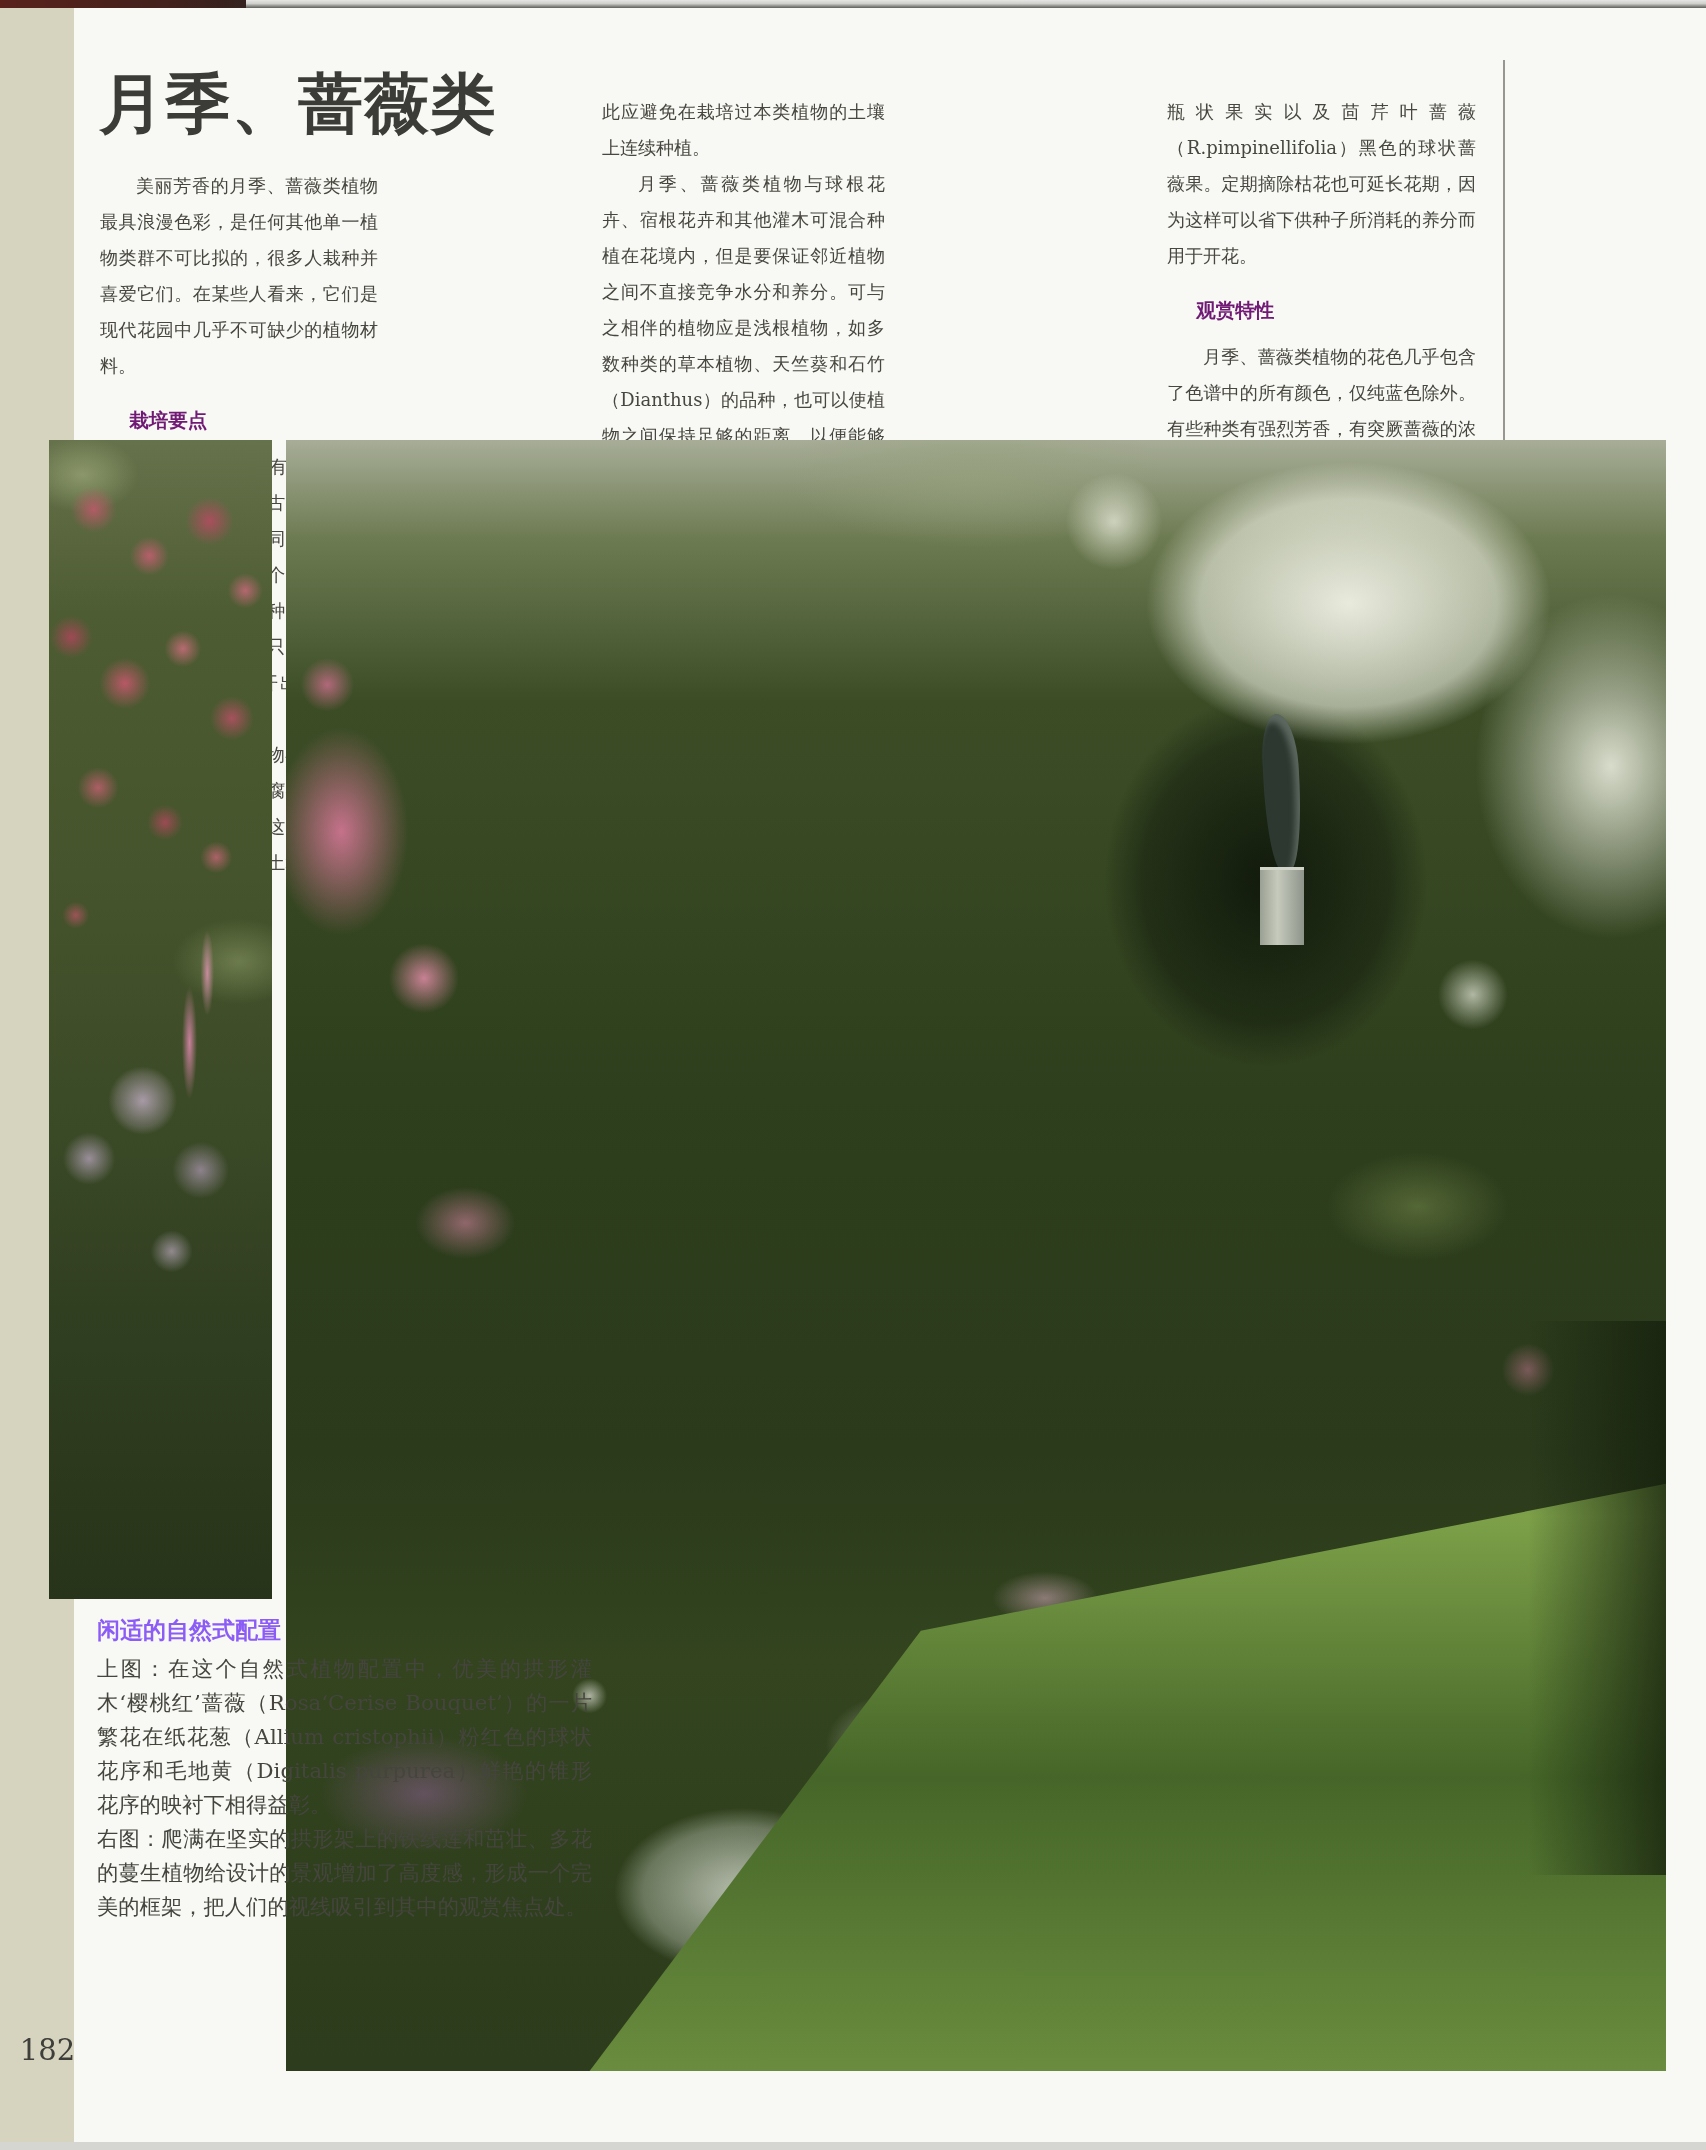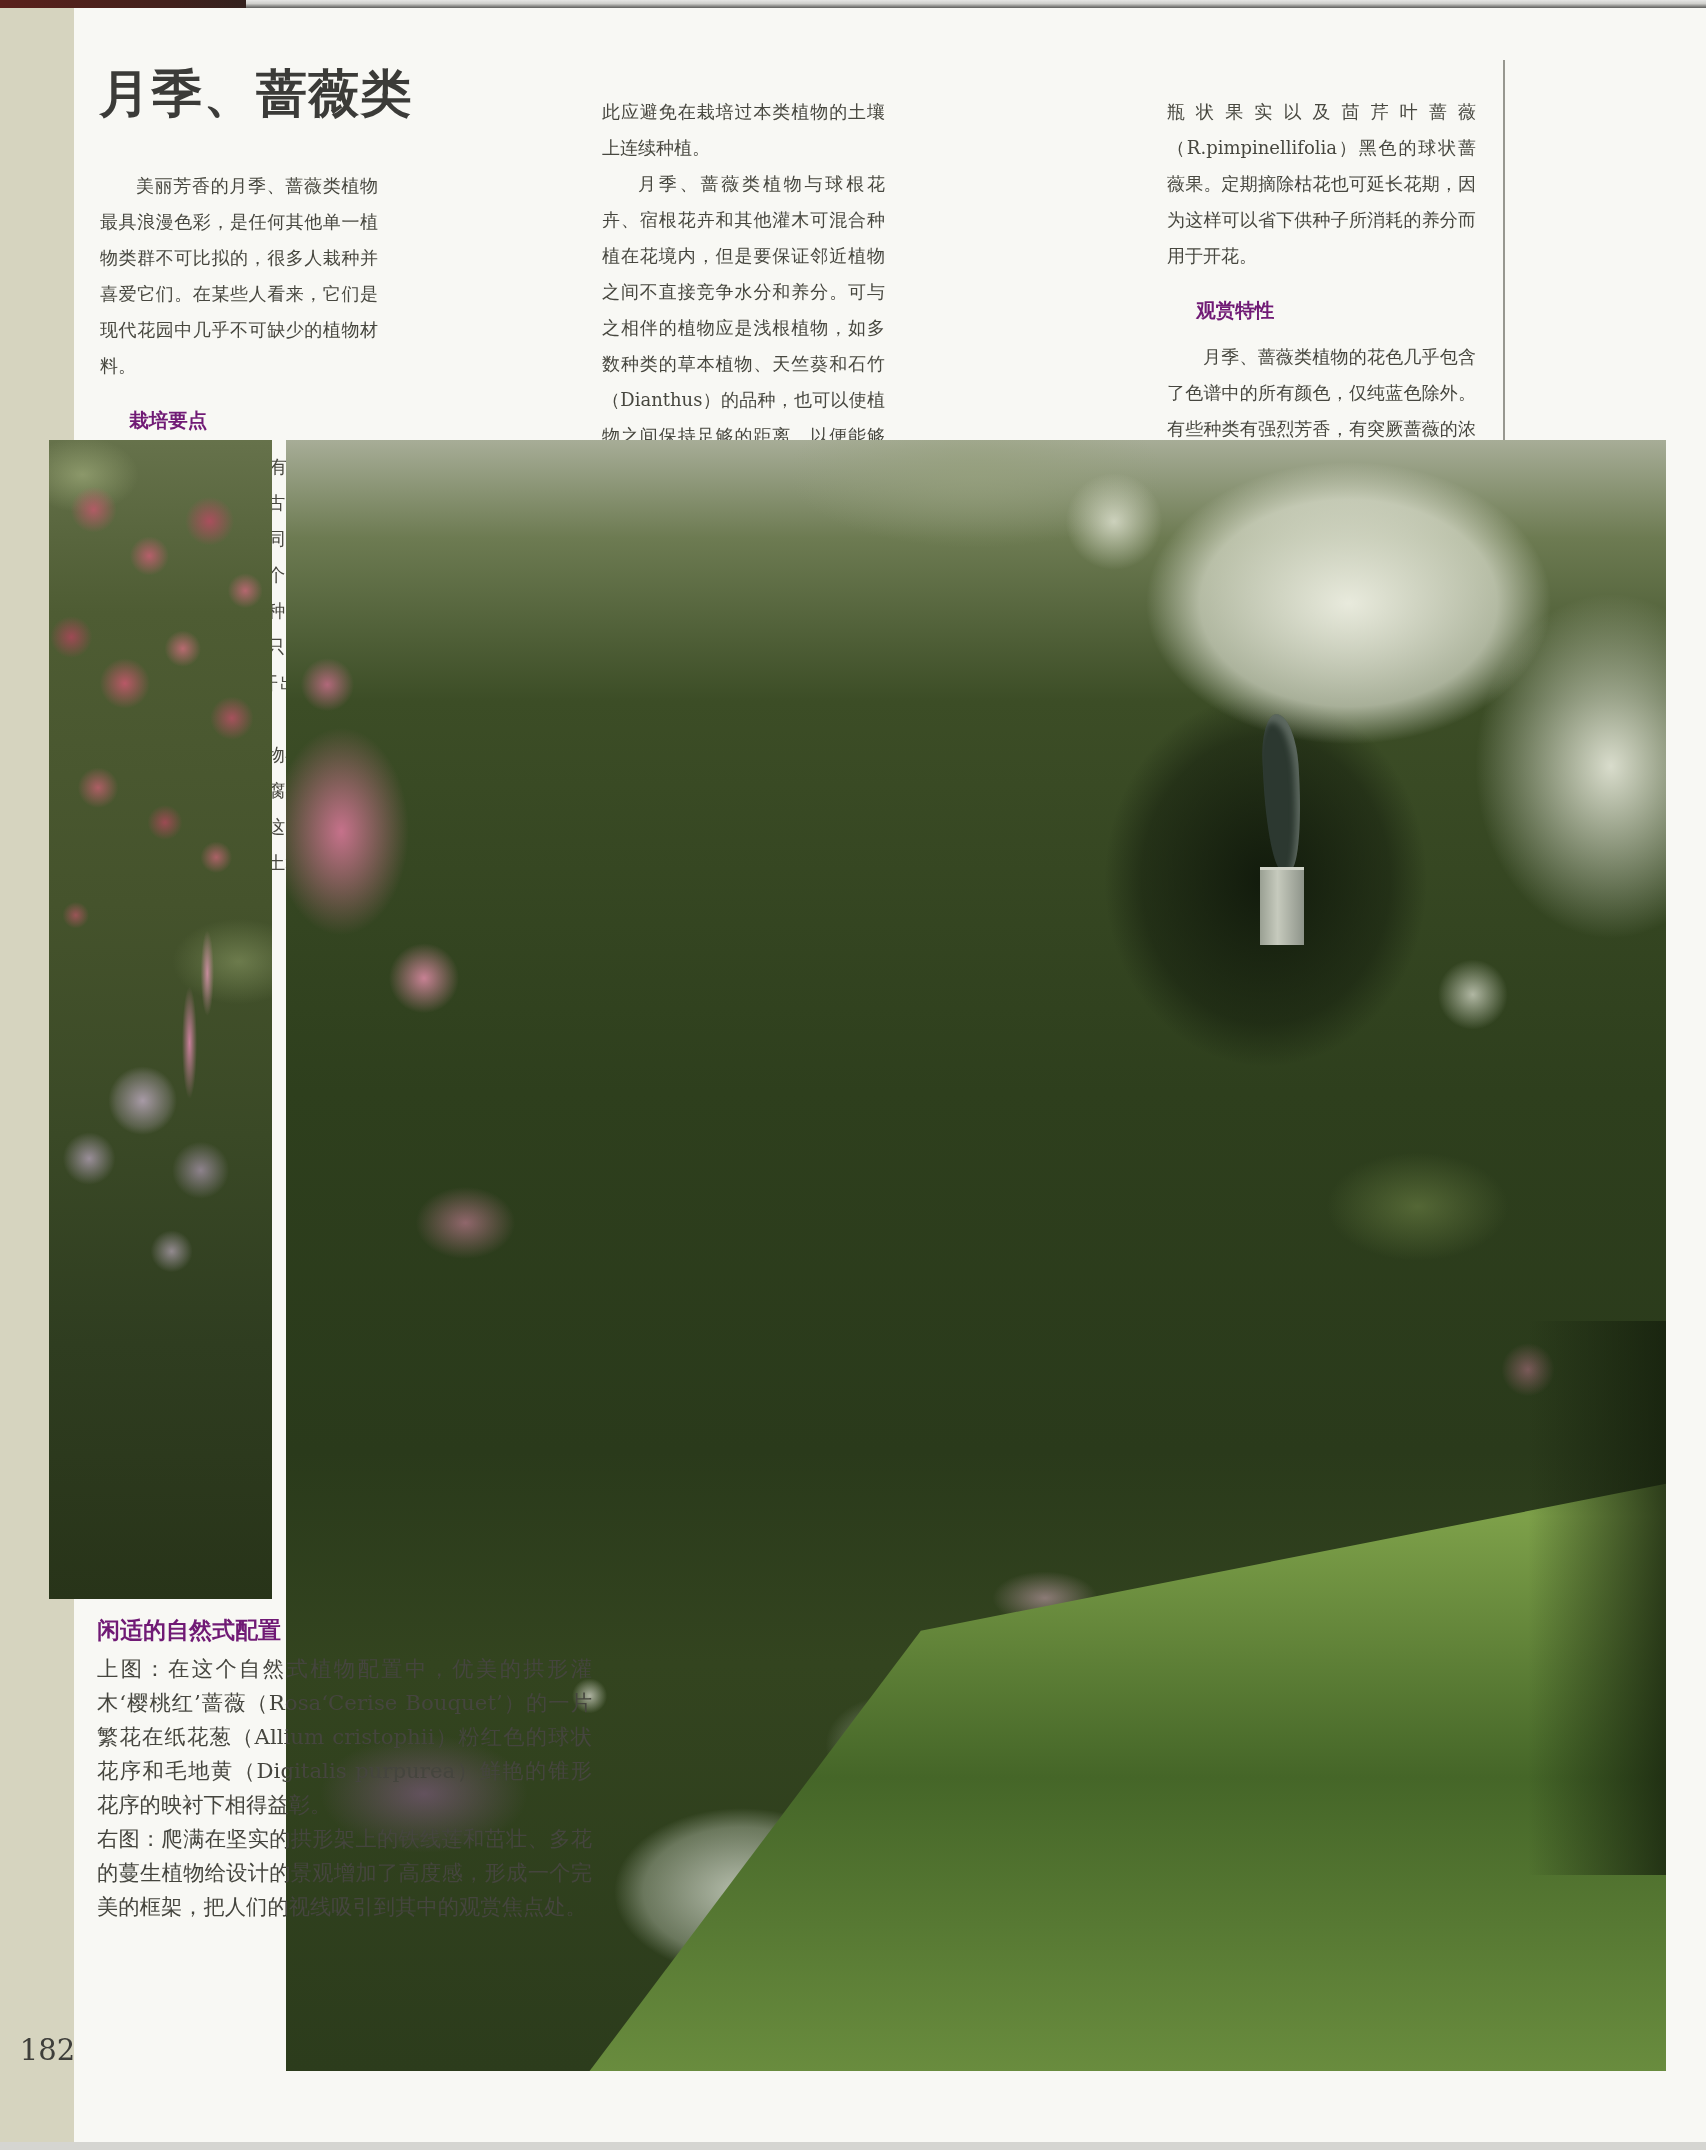--- a/index.html
+++ b/index.html
@@ -25,21 +25,21 @@
     position:absolute;left:246px;right:0;top:0;height:8.2px;
     background:linear-gradient(180deg,#e6e6e4 0%,#cfcfcb 45%,#8f8f8c 75%,#5f5f5c 100%);
   }
   .bottom-strip{
     position:absolute;left:0;bottom:0;width:100%;height:8.8px;
     background:#d5d5d1;
   }
   
   .headline{
     position:absolute;left:99px;top:60px;width:402px;
-    font-size:51px;font-weight:bold;letter-spacing:1.3px;
+    font-size:65px;font-weight:bold;letter-spacing:1.3px;
     color:#3b3b38;margin:0;
   }
   
   .col{
     position:absolute;
     font-size:18px;line-height:36px;
     text-align:justify;
     color:#47473f;
   }
   .col1{left:100px;top:168px;width:278px;}
@@ -136,21 +136,21 @@
     background:linear-gradient(90deg,#9aa093,#c6cabd 40%,#8e948a);
     border-top:3.8px solid #d2d5ca;
   }
   
   .caption{
     position:absolute;left:97px;top:1615px;width:495px;
     font-size:21.3px;line-height:34px;color:#45453e;text-align:justify;
   }
   .caption-head{
     font-family:"DejaVu Sans","Liberation Sans",sans-serif;
-    font-weight:bold;font-size:23px;color:#701a75;
+    font-weight:bold;font-size:23px;color:#8b5cf6;
     margin:0 0 6.3px 0;line-height:31px;
   }
   .caption-head.second{margin-top:8.8px;}
   .caption p{margin:0;}
   
   .page-number{
     position:absolute;left:19px;top:2033px;width:57px;
     font-size:29px;color:#3e3e3a;text-align:center;
   }
 </style>

